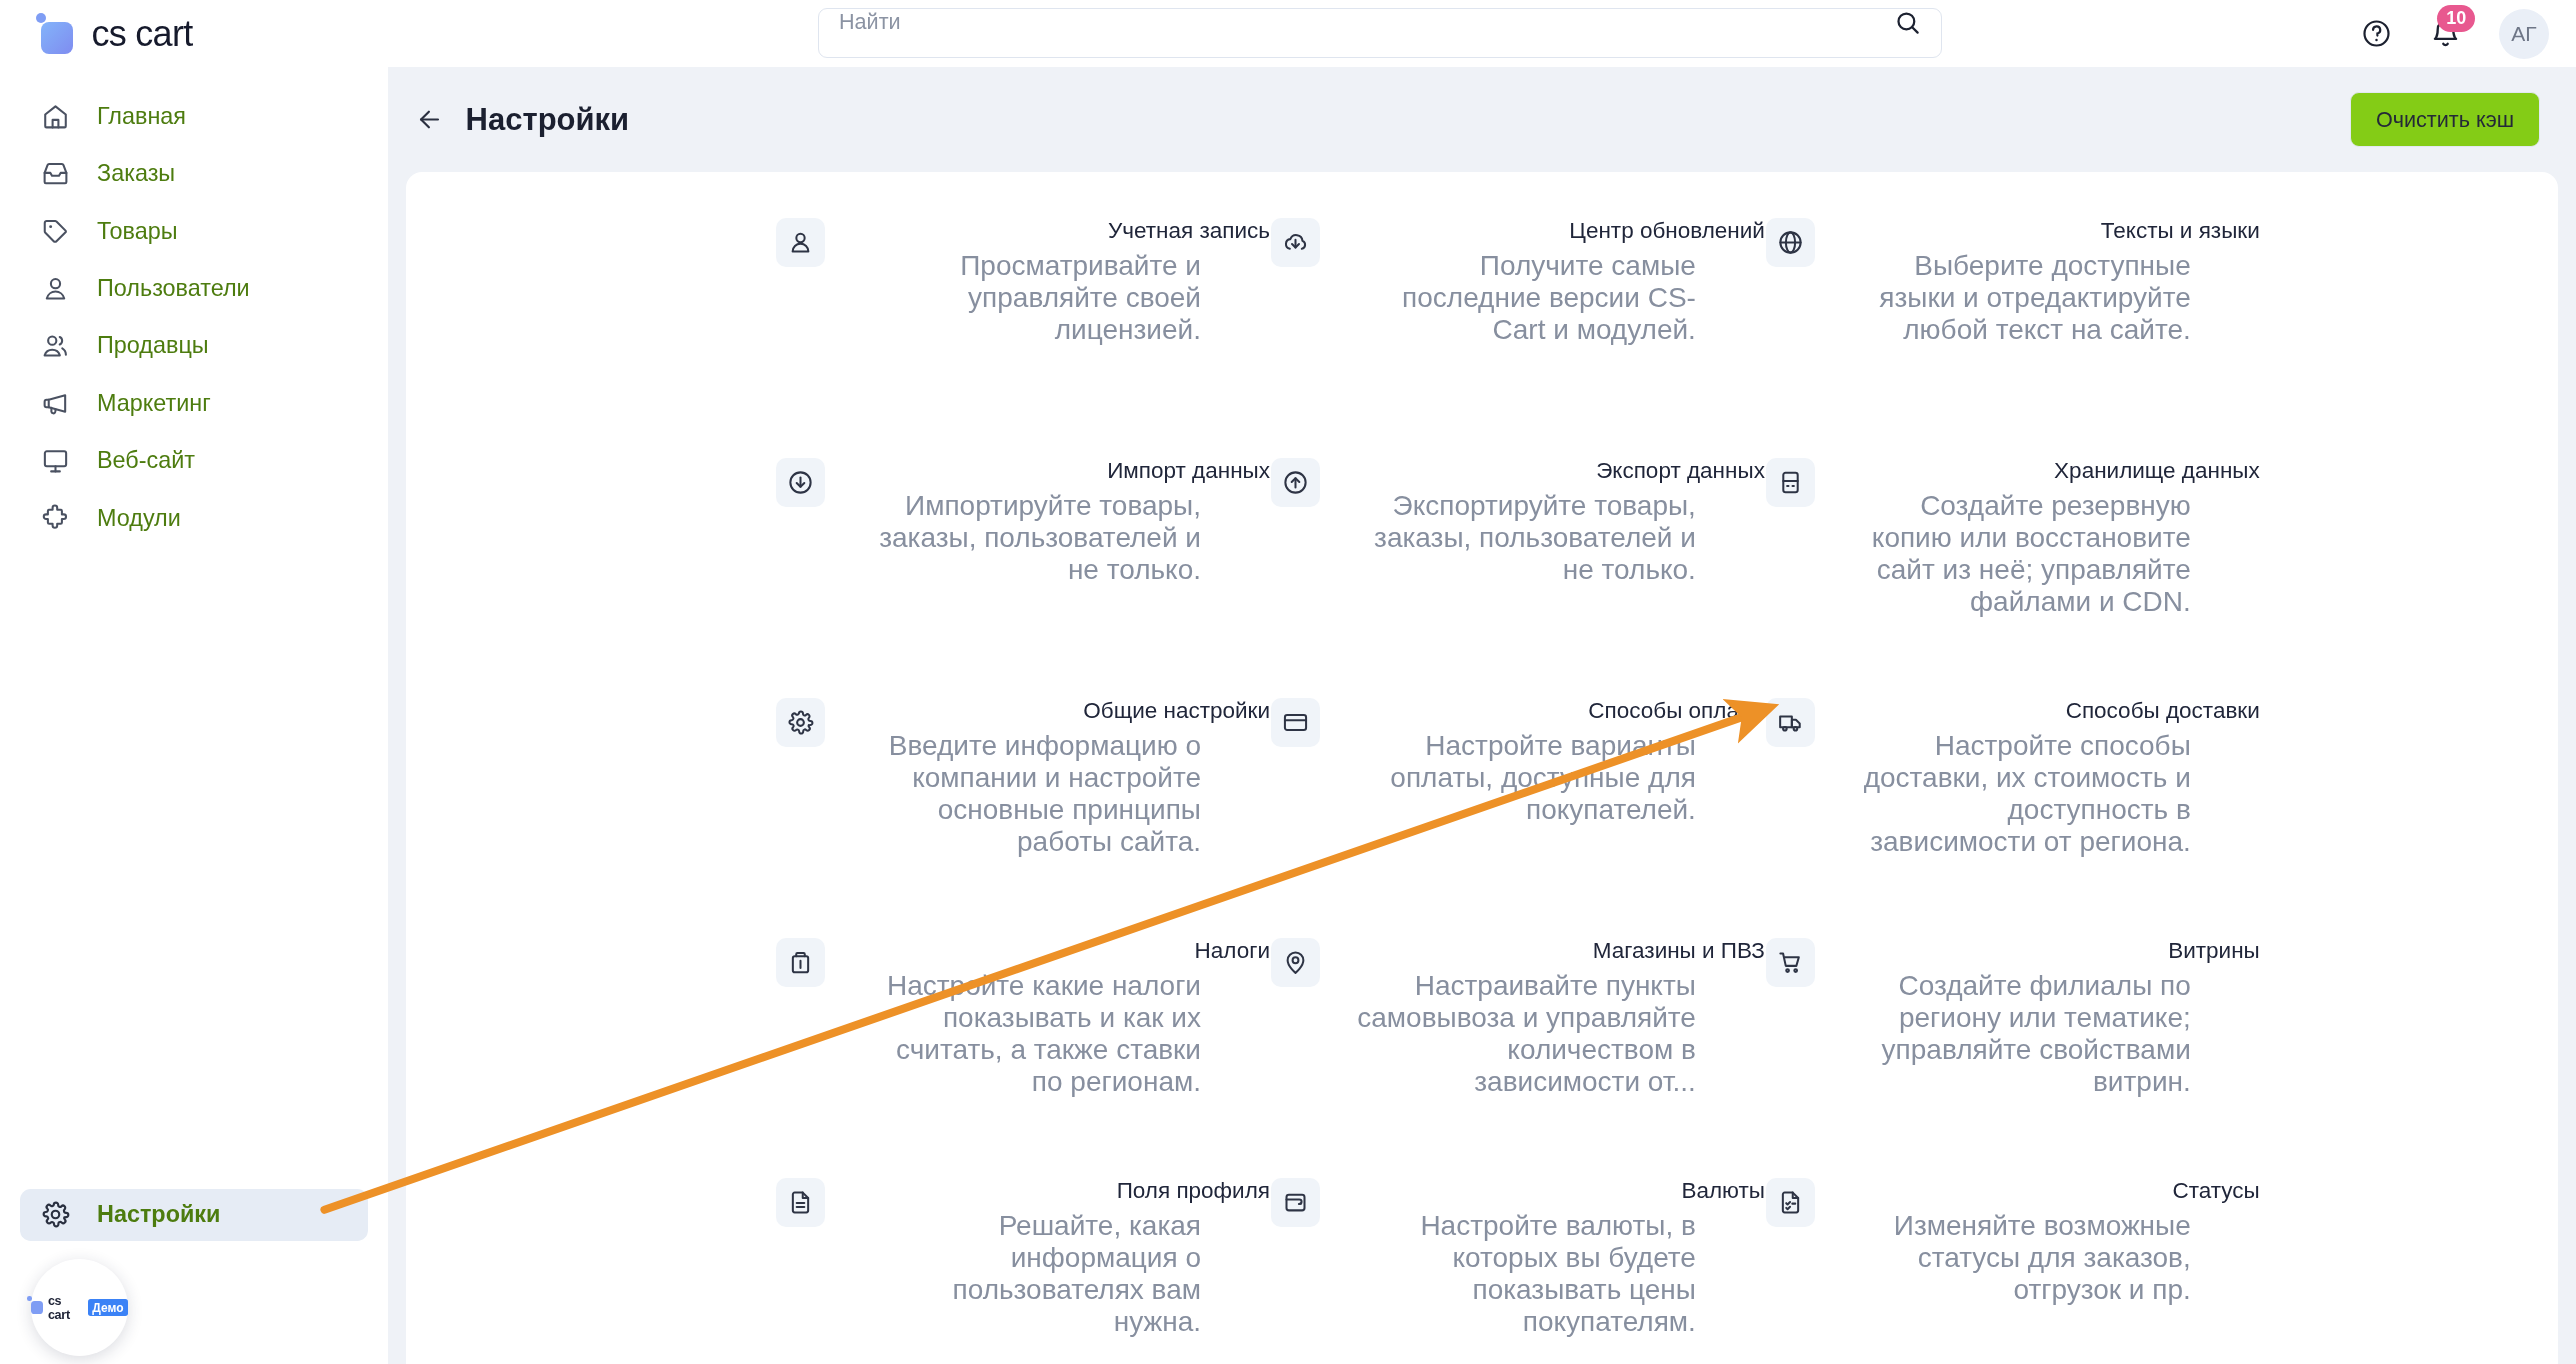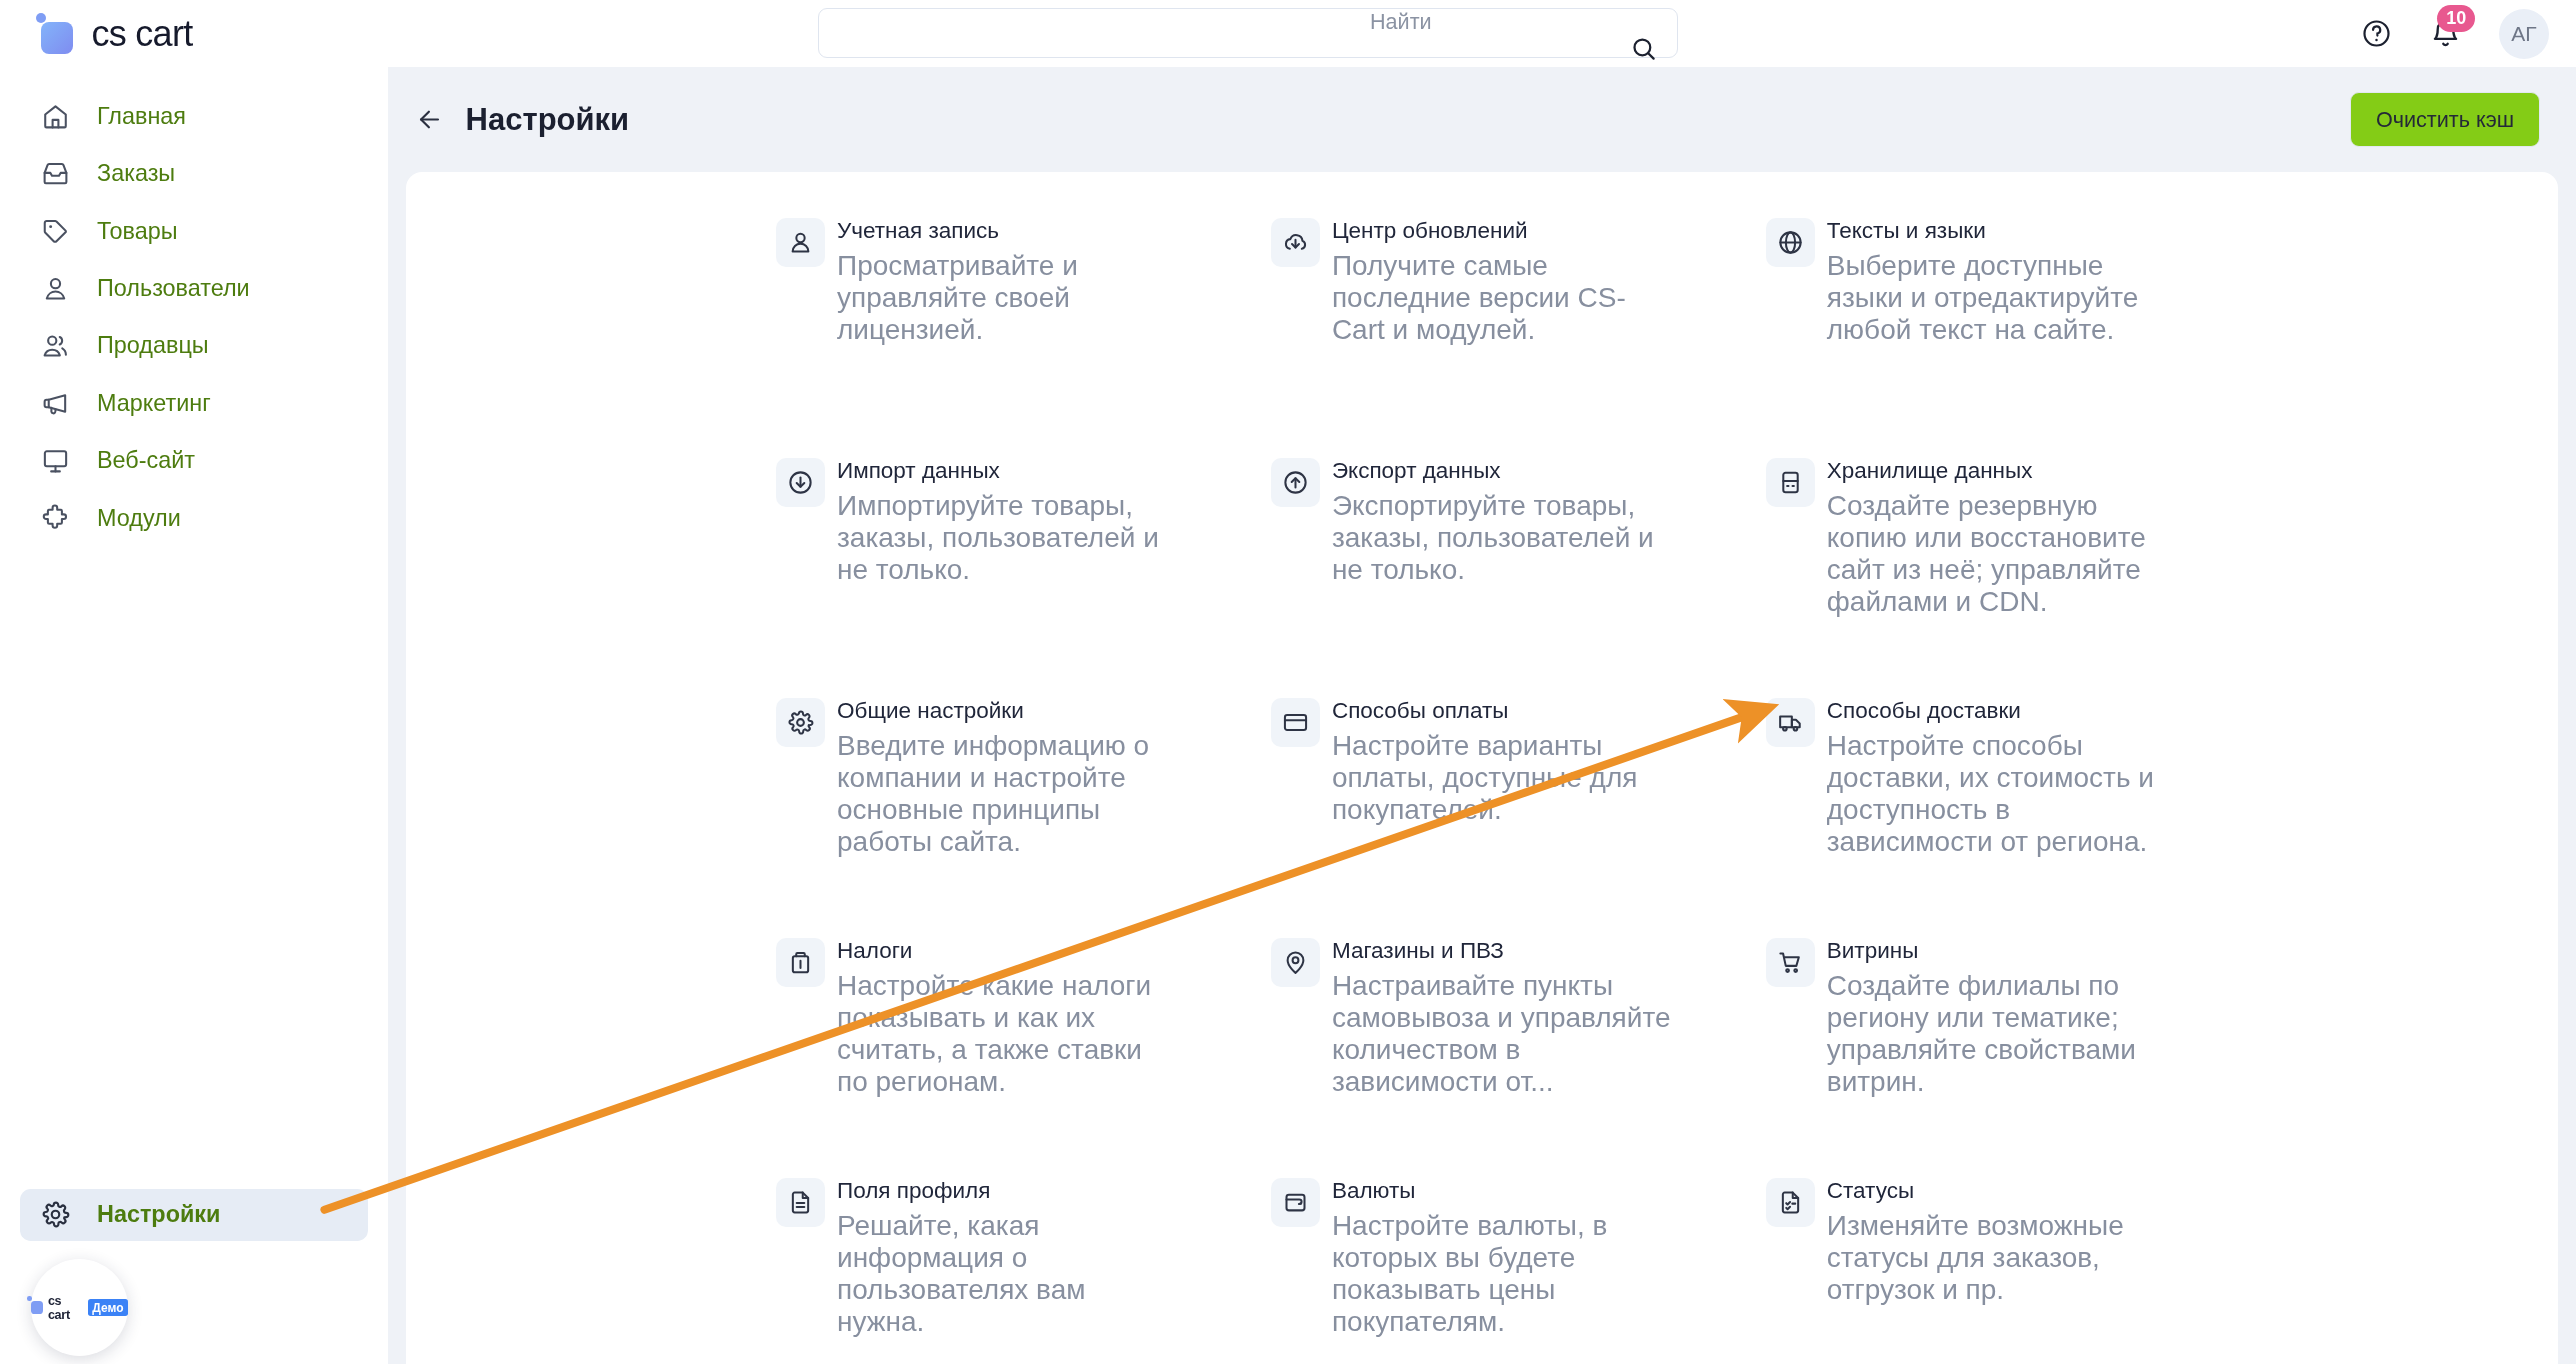--- a/index.html
+++ b/index.html
@@ -32,24 +32,24 @@
     width: 10px; height: 10px; border-radius: 50%;
     background: #7f9df4;
   }
   .logo-text {
     font-size: 36px; font-weight: 500; color: #161a2c;
     letter-spacing: -0.7px;
   }
 
   .search-box {
     position: absolute; left: 818px; top: 8px;
-    width: 860px; height: 50px;
+    width: 1124px; height: 50px;
     border: 0.9px solid #dfe5ef; border-radius: 9px;
     background: #fff;
-    display: flex; align-items: flex-end; flex-direction: column;
+    display: flex; align-items: flex-start;
   }
   .search-input {
     flex: 1; border: none; outline: none; background: transparent;
     font-family: "Liberation Sans", sans-serif;
     font-size: 21.6px; color: #2b3040;
     padding: 0 20px;
   }
   .search-input::placeholder { color: #8b93a3; }
   .search-icon { margin-right: 20px; display: flex; align-items: center; }
 
@@ -134,24 +134,25 @@
   }
   .cards-grid {
     position: absolute; left: 370px; top: 43px;
     width: 1532px;
     display: grid;
     grid-template-columns: repeat(3, 494px);
     column-gap: 0.9px;
     row-gap: 0px;
   }
   .card {
-    display: flex; gap: 12px;
+    display: flex; gap: 33px;
     padding: 0 0 0 0;
     height: 240px;
     cursor: pointer;
+    text-align: right;
   }
   .card-ico {
     flex: 0 0 auto;
     width: 49px; height: 49px; border-radius: 10px;
     background: #f0f4f9;
     display: flex; align-items: center; justify-content: center;
     margin-top: 2.7px;
   }
   .card-body { flex: 1; padding-top: 0px; }
   .card-title {

